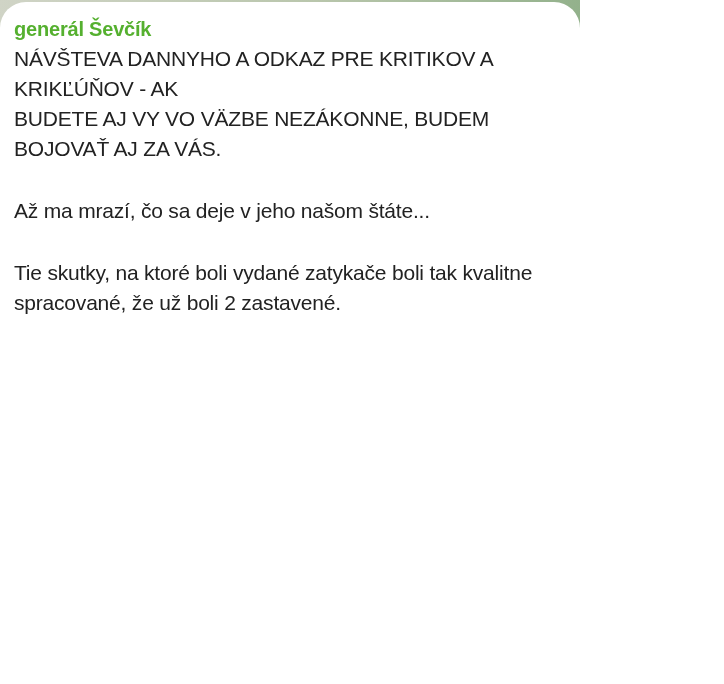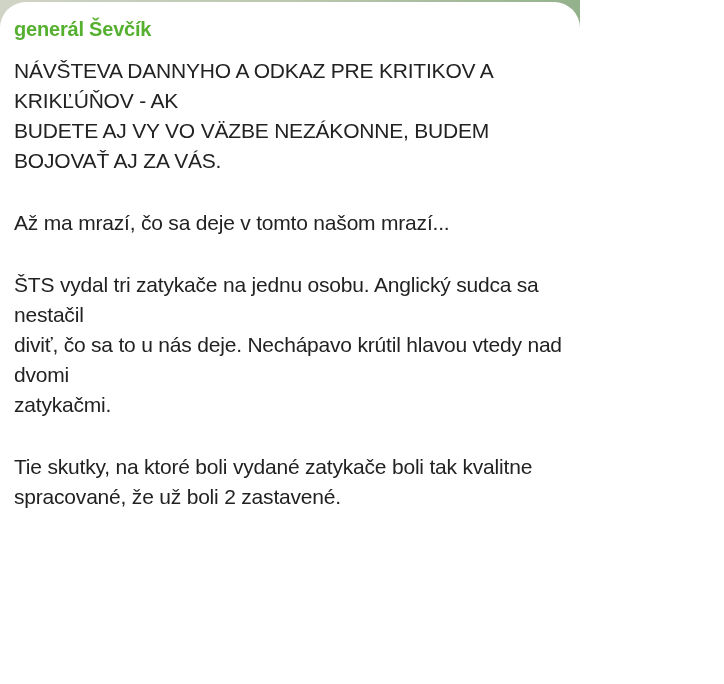--- a/index.html
+++ b/index.html
@@ -35,36 +35,35 @@
   .channel-name {
     color: var(--accent);
     font-weight: bold;
     font-size: 20px;
     line-height: 30px;
     letter-spacing: -0.2px;
     cursor: pointer;
     display: inline-block;
   }
   .message-text p {
-    margin: 12px 0 32px 0;
+    margin: 0 0 32px 0;
     font-size: 21px;
     line-height: 30px;
     color: var(--text);
     letter-spacing: -0.2px;
   }
   .message-text p:last-child {
     margin-bottom: 0;
   }
 </style>
 </head>
 <body>
 
 <div class="stage">
   <div class="bubble">
     <div class="channel-name">generál Ševčík</div>
     <div class="message-text">
         <p>NÁVŠTEVA DANNYHO A ODKAZ PRE KRITIKOV A KRIKĽÚŇOV - AK<br>BUDETE AJ VY VO VÄZBE NEZÁKONNE, BUDEM BOJOVAŤ AJ ZA VÁS.</p>
-        <p>Až ma mrazí, čo sa deje v tomto našom mrazí...</p>
-        <p>ŠTS vydal tri zatykače na jednu osobu. Anglický sudca sa nestačil<br>diviť, čo sa to u nás deje. Nechápavo krútil hlavou vtedy nad dvomi<br>zatykačmi.</p>
+        <p>Až ma mrazí, čo sa deje v jeho našom štáte...</p>
         <p>Tie skutky, na ktoré boli vydané zatykače boli tak kvalitne<br>spracované, že už boli 2 zastavené.</p>
       </div>
   </div>
 </div>
 
 </body></html>

